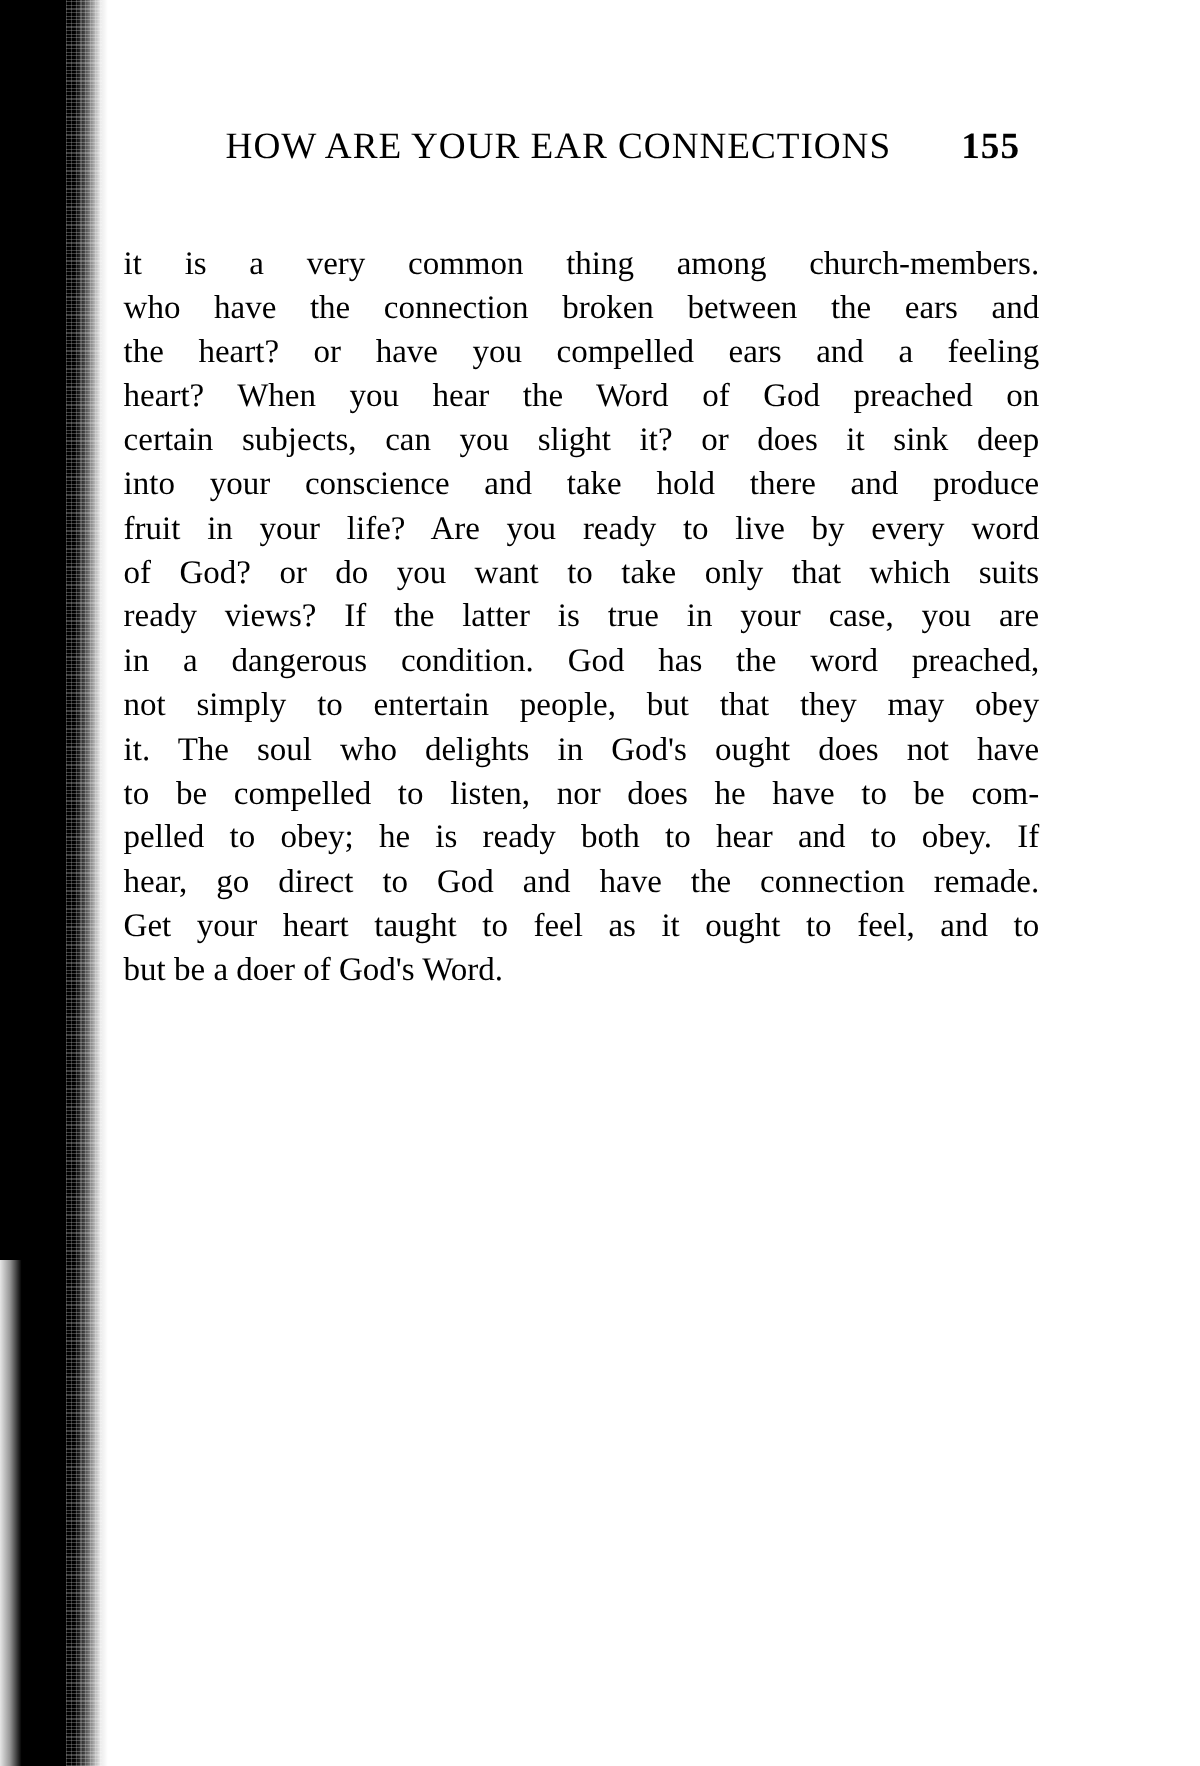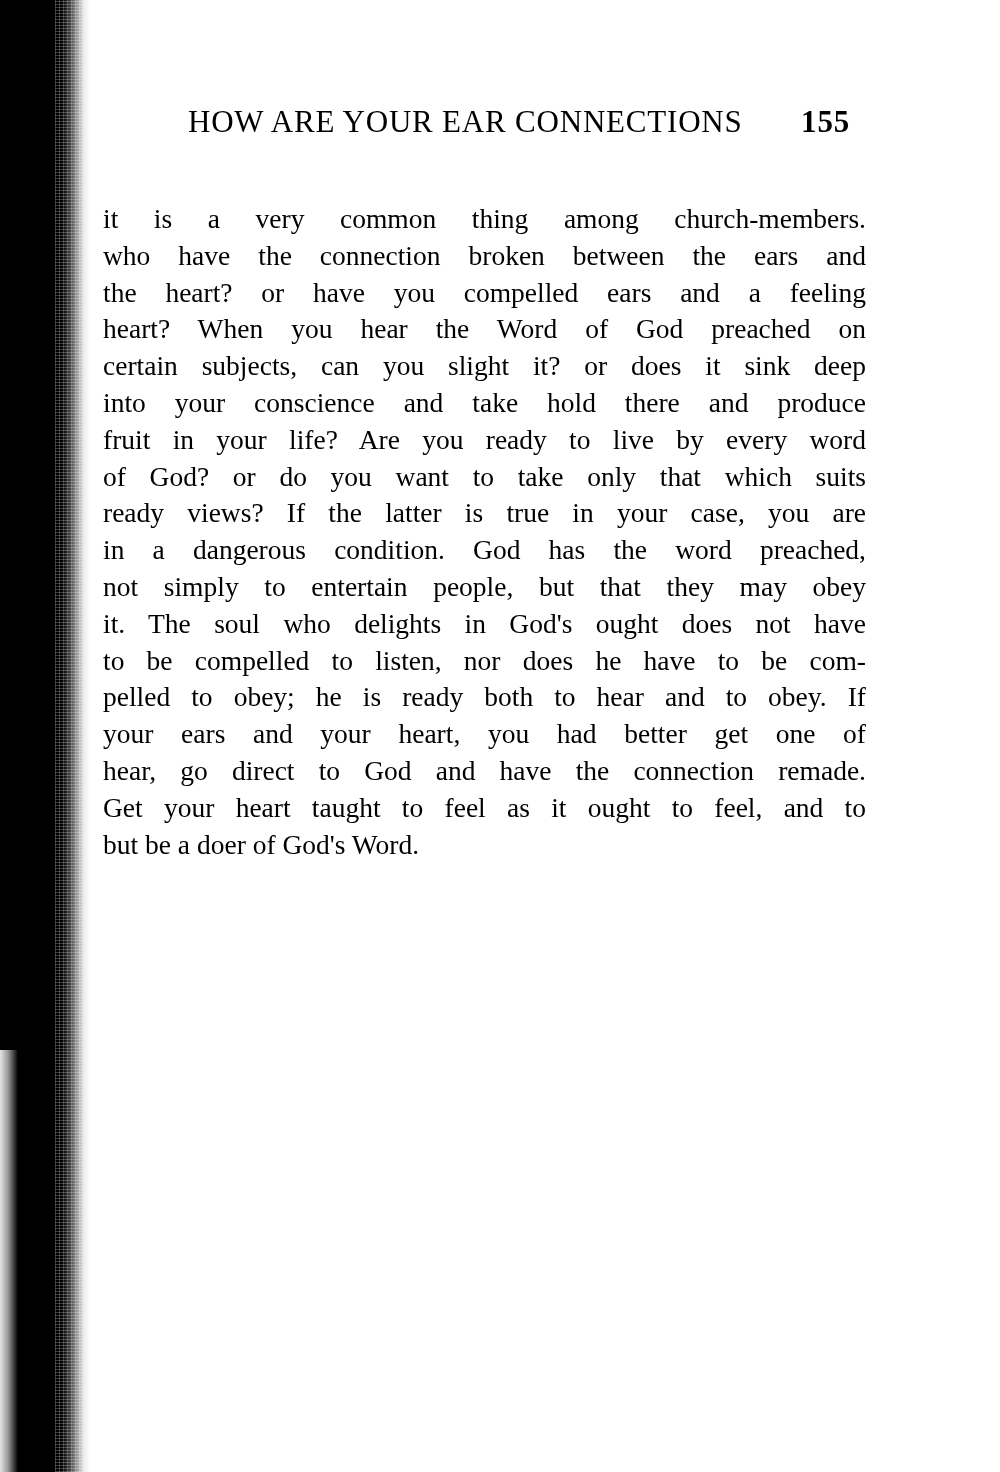--- a/index.html
+++ b/index.html
@@ -109,17 +109,16 @@
   <span class="line">certain subjects, can you slight it? or does it sink deep</span>
   <span class="line">into your conscience and take hold there and produce</span>
   <span class="line">fruit in your life?  Are you ready to live by every word</span>
   <span class="line">of God? or do you want to take only that which suits</span>
   <span class="line">ready views?  If the latter is true in your case, you are</span>
   <span class="line">in a dangerous condition.  God has the word preached,</span>
   <span class="line">not simply to entertain people, but that they may obey</span>
   <span class="line">it.  The soul who delights in God's ought does not have</span>
   <span class="line">to be compelled to listen, nor does he have to be com-</span>
   <span class="line">pelled to obey; he is ready both to hear and to obey.  If</span>
-  <span class="line">your ears and your heart, you had better get one of</span>
   <span class="line">hear, go direct to God and have the connection remade.</span>
   <span class="line">Get your heart taught to feel as it ought to feel, and to</span>
   <span class="line last">but be a doer of God's Word.</span>
 </div>
 
 </body></html>

